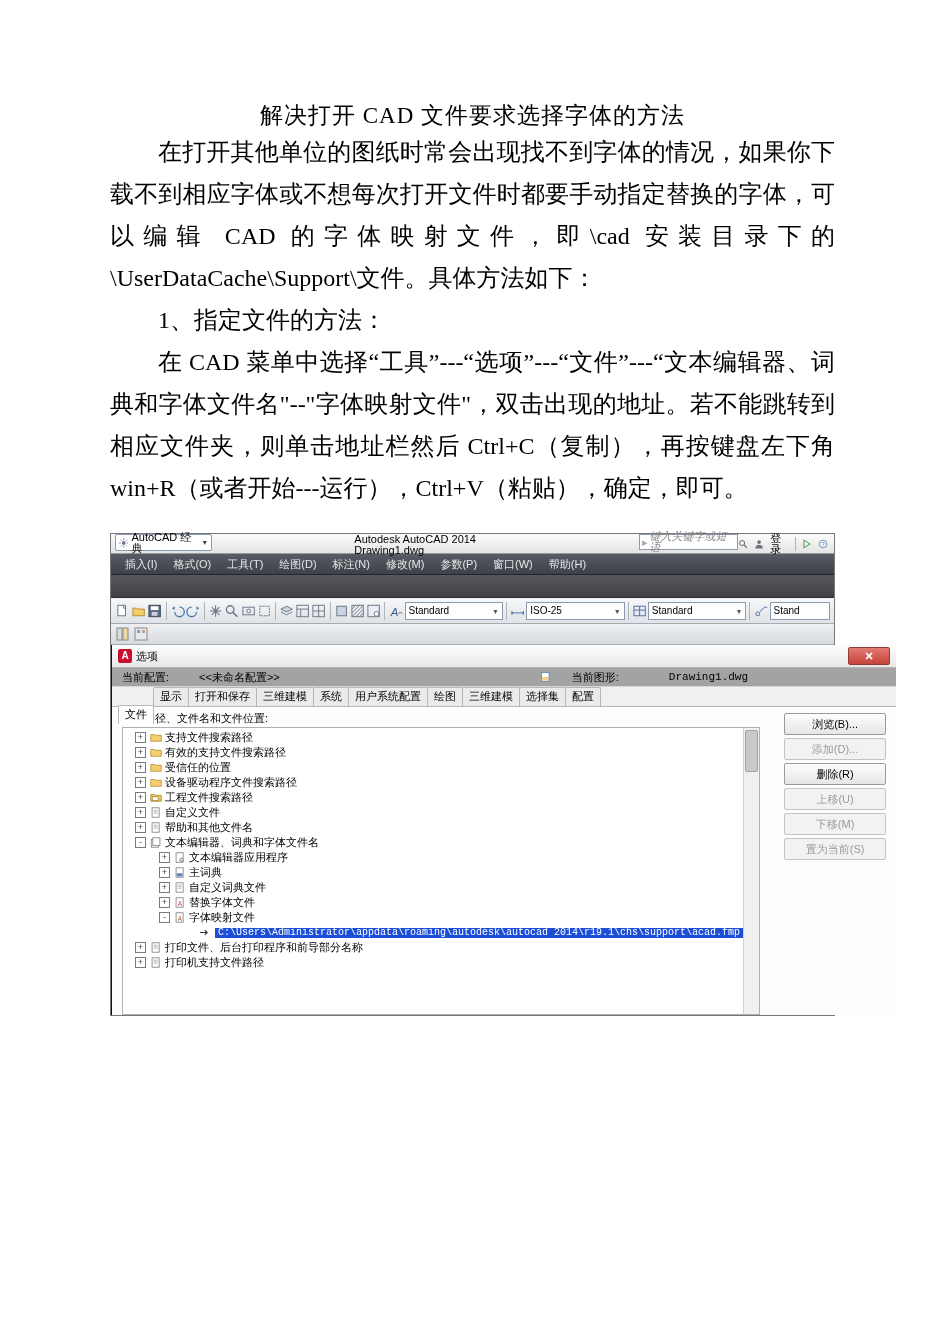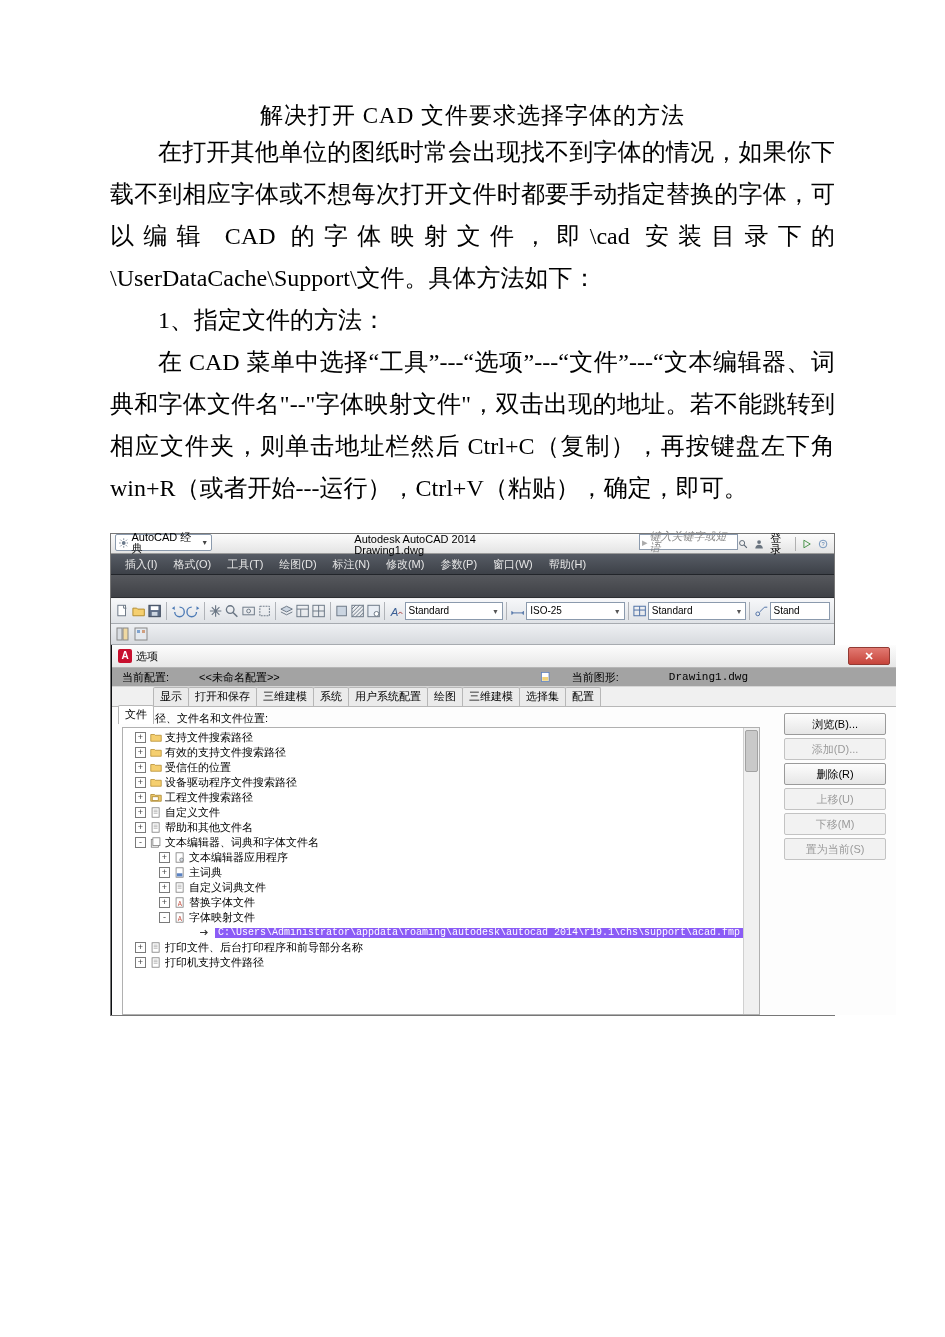--- a/index.html
+++ b/index.html
@@ -193,21 +193,21 @@
   .scrollbar { width:15px; background:#f0f0f0; border-left:1px solid #d0d0d0; position:relative; }
   .thumb { position:absolute; left:1px; right:1px; top:2px; height:40px; background:#c9c9c9; border:1px solid #a2a2a2; border-radius:2px; }
   .node { display:flex; align-items:center; height:15px; padding-left:4px; white-space:nowrap; }
   .lvl1 { padding-left: 12px; }
   .lvl2 { padding-left: 36px; }
   .lvl3 { padding-left: 60px; }
   .exp { width:9px;height:9px;border:1px solid #7a7a7a;display:flex;align-items:center;justify-content:center;font-size:9px;line-height:1;color:#444;background:#fff;margin-right:4px;flex-shrink:0; }
   .exp-blank { width:11px;height:11px;margin-right:4px;flex-shrink:0; }
   .ficon { width:12px;height:11px;margin-right:3px;flex-shrink:0; }
   .hl-path {
-    background:#8b5cf6;color:#fff;
+    background:#1d4ed8;color:#fff;
     font-family:"Courier New",monospace;
     font-size:10px;
     padding:0 3px;
     margin-left:2px;
   }
   .btns { width:102px; display:flex; flex-direction:column; gap:3px; }
   .winbtn {
     height:20px;
     background:linear-gradient(#fdfdfd,#e6e6e6);
     border:1px solid #9a9a9a;

